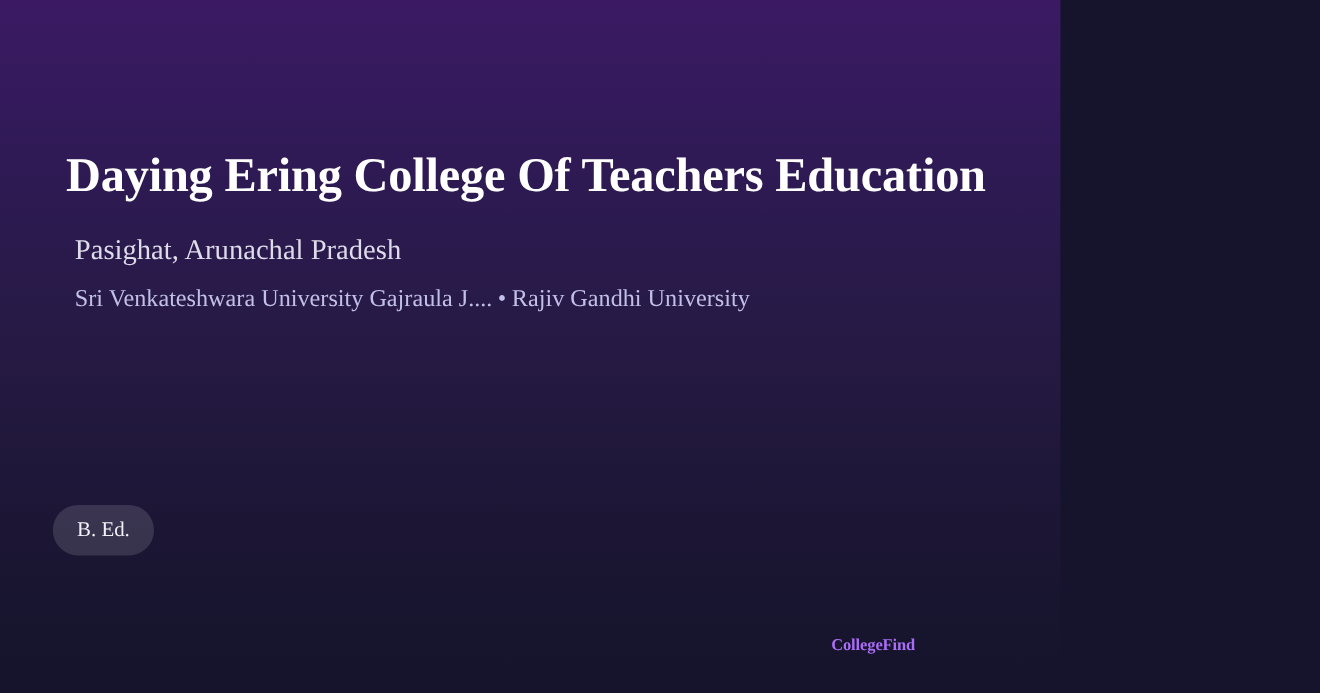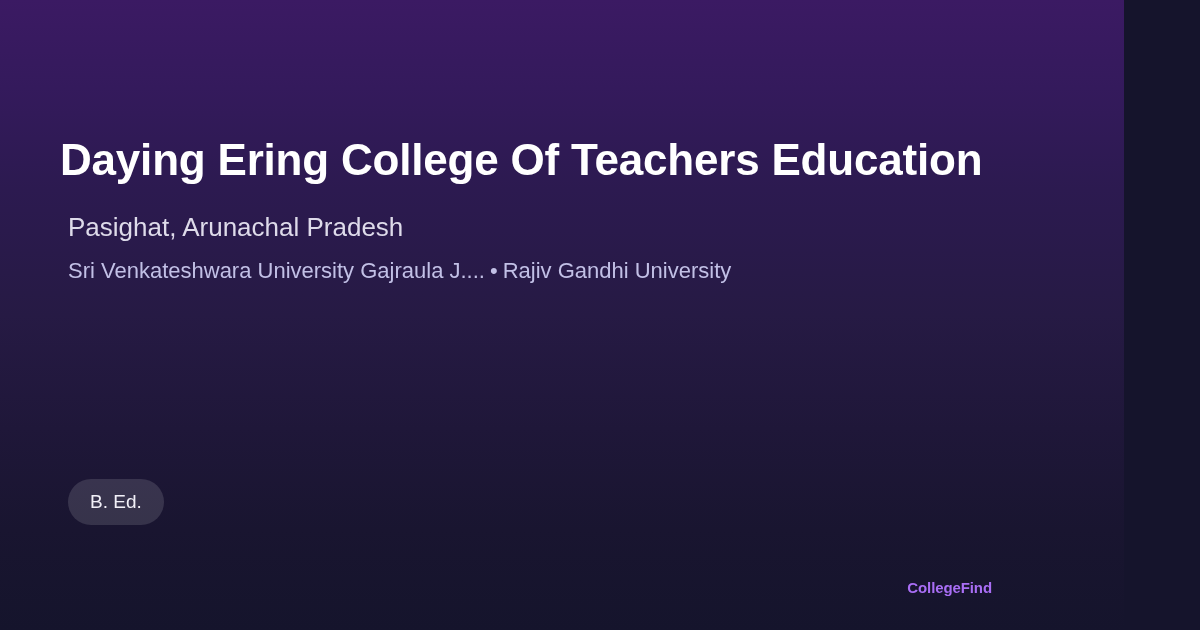--- a/index.html
+++ b/index.html
@@ -9,32 +9,33 @@
   body {
     width: 1200px;
     height: 630px;
     overflow: hidden;
     font-family: "Liberation Sans", sans-serif;
     background: #15142c;
   }
 
   .og-card {
     position: relative;
-    width: 1124px;
+    width: 964px;
     height: 630px;
     box-sizing: border-box;
     background: linear-gradient(180deg,
                 #3b1a63 0%,
                 #341a5c 14%,
                 #2c1a50 30%,
                 #261a44 50%,
                 #1f1739 68%,
                 #191530 84%,
                 #15142c 100%);
     overflow: hidden;
+    font-family: Liberation Serif, serif;
   }
 
   .content {
     position: absolute;
     left: 60px;
     top: 128px;
     right: 60px;
   }
 
   .title {
@@ -64,27 +65,26 @@
     color: #c2c0e6;
   }
 
   .meta-sep {
     display: inline;
     padding: 0 5px;
   }
 
   .badges {
     position: absolute;
-    left: 68px;
+    left: 48px;
     top: 459px;
     display: flex;
     flex-direction: row;
     align-items: flex-end;
     gap: 12px;
-    margin-top: 20px;
   }
 
   .badge {
     display: inline-flex;
     align-items: center;
     justify-content: center;
     height: 46px;
     padding: 0 22px;
     border-radius: 23px;
     background: rgba(255,255,255,0.13);

